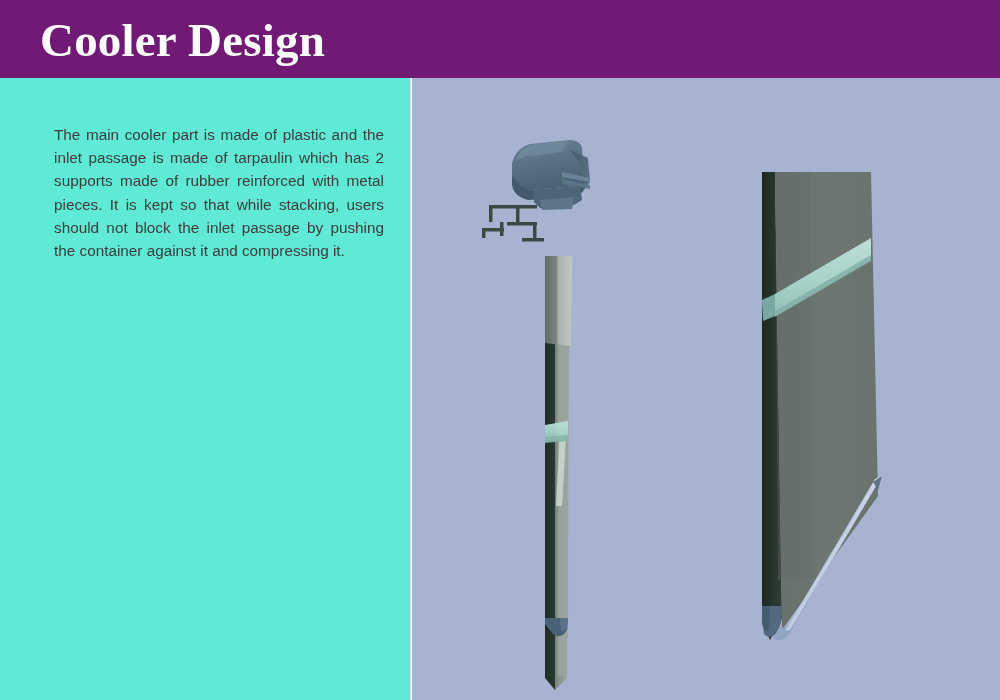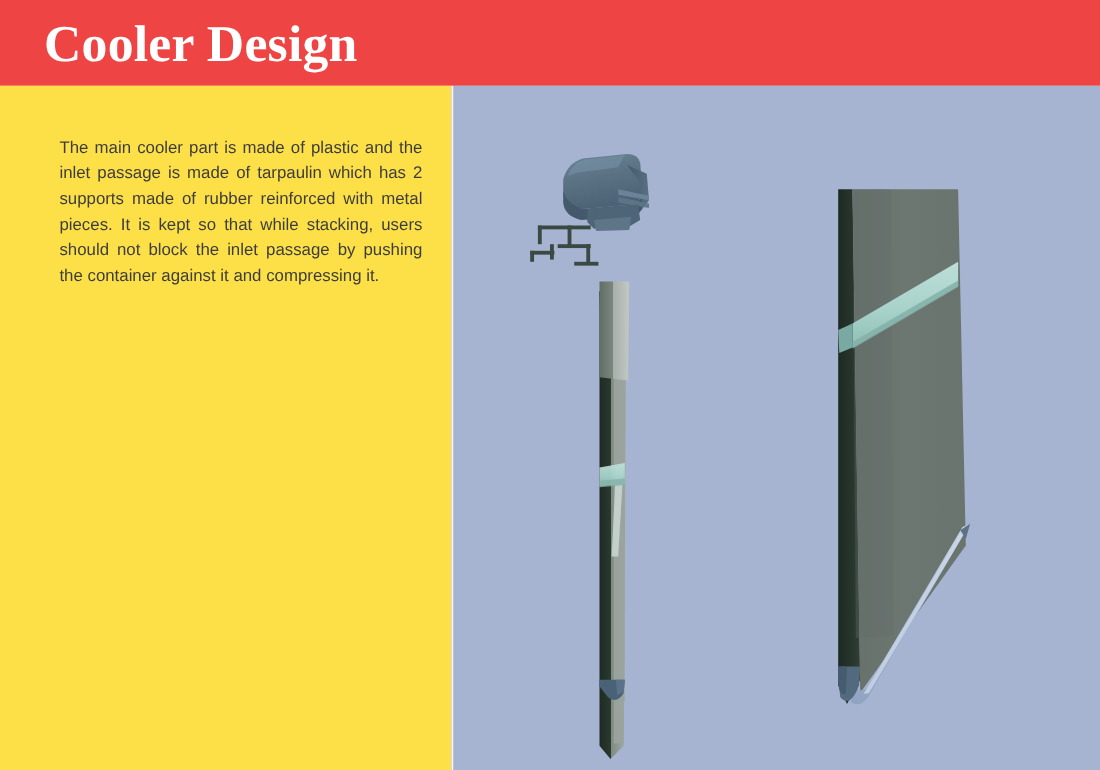--- a/index.html
+++ b/index.html
@@ -8,37 +8,37 @@
     background:#ffffff;
     font-family:"Liberation Sans", sans-serif;
     overflow:hidden;
     position:relative;
   }
   .slide{position:absolute;inset:0;width:1000px;height:700px;background:#ffffff;}
 
   
   .header{
     position:absolute;left:0;top:0;width:1000px;height:78px;
-    background:#ef4444;
+    background:#701a75;
   }
   .header-title{
     position:absolute;left:40px;top:14px;
     font-family:"Liberation Serif", serif;
     font-weight:bold;
     font-size:47px;
     line-height:52px;
     color:#ffffff;
     letter-spacing:0.2px;
     white-space:nowrap;
   }
 
   
   .text-pane{
     position:absolute;left:0;top:78px;width:411px;height:622px;
-    background:#fde047;
+    background:#5eead4;
     border-right:1px solid #d9d9dd;
     box-sizing:border-box;
   }
   .body-text{
     position:absolute;left:54px;top:45px;width:330px;
     font-family:"Liberation Sans", sans-serif;
     font-size:15.3px;
     line-height:23.2px;
     color:#3d3d3d;
     text-align:justify;

